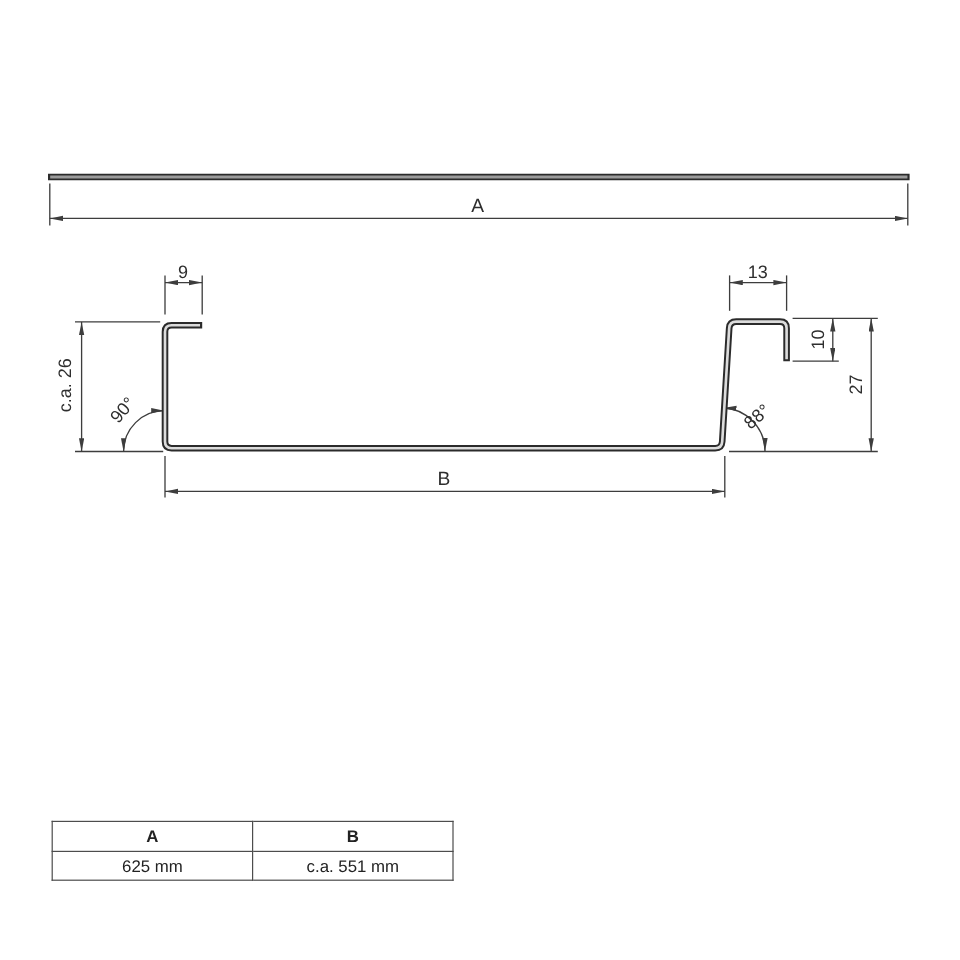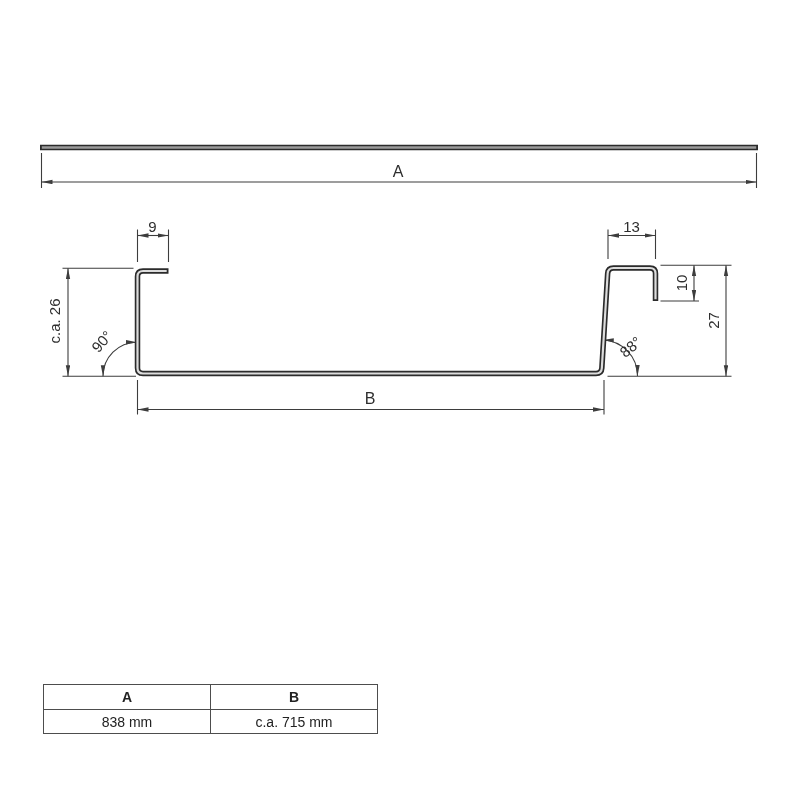--- a/index.html
+++ b/index.html
@@ -123,20 +123,20 @@
   <div class="dim-table">
     <table>
       <thead>
         <tr>
           <th>A</th>
           <th>B</th>
         </tr>
       </thead>
       <tbody>
         <tr>
-          <td>838 mm</td>
-          <td>c.a. 715 mm</td>
+          <td>625 mm</td>
+          <td>c.a. 551 mm</td>
         </tr>
       </tbody>
     </table>
   </div>
 
 </div>
 
 </body></html>

